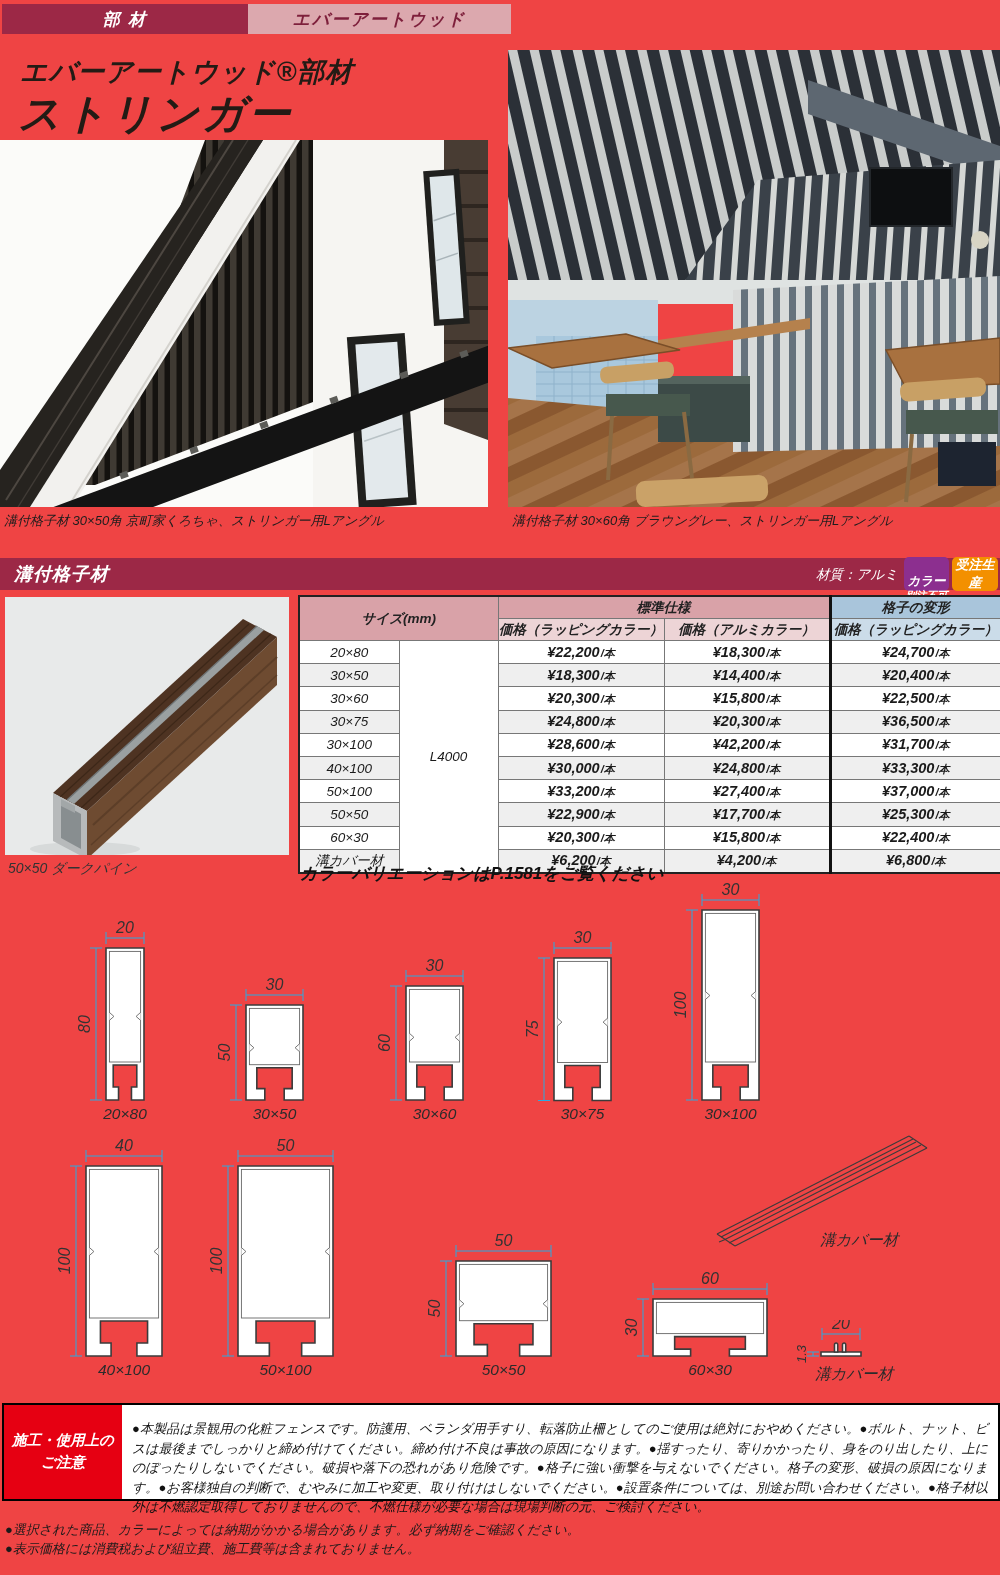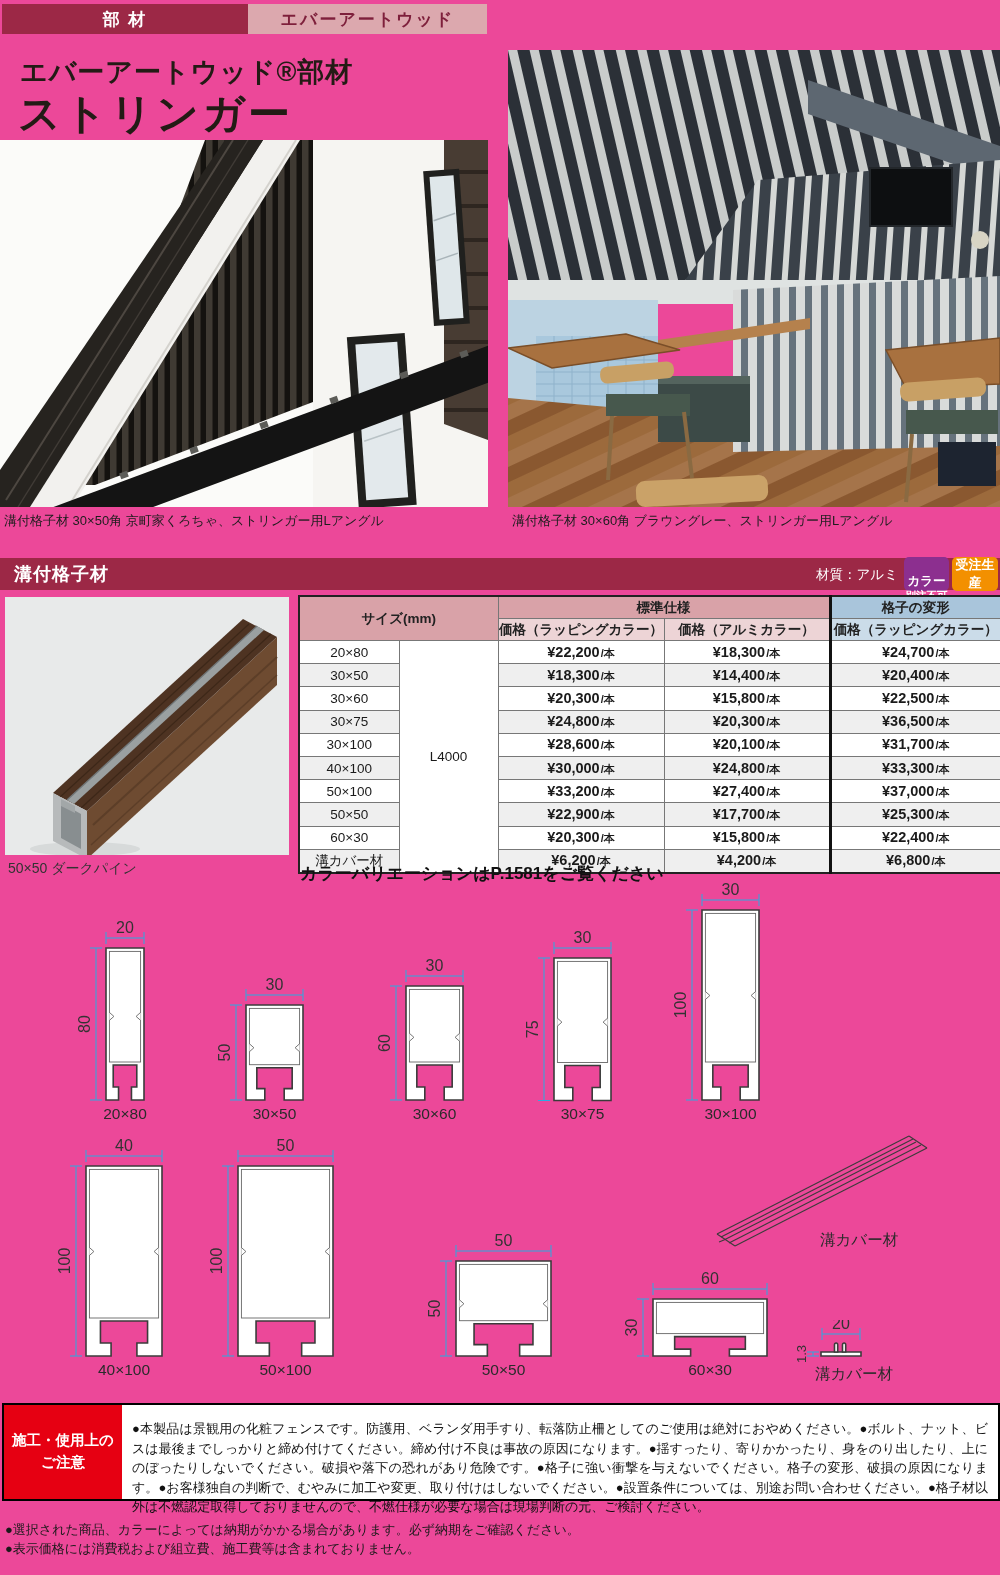--- a/index.html
+++ b/index.html
@@ -1,22 +1,22 @@
 <!DOCTYPE html>
 <html style="--maroon: #9C2846; --pink-tab: #DCA8AE; --pink-dark: #D9A2A8; --pink-light: #EDD4D6; --blue-dark: #A9C5DB; --blue-light: #CBDCE9; --stripe: #EFEFEF; --red: #E60012; --purple: #8C2F8F; --orange: #F39000;"><head>
 <meta charset="utf-8">
 <style>
   html,body{margin:0;padding:0;background:#fff;}
-  #page{position:relative;width:1000px;height:1575px;background:#ec4899;overflow:hidden;
-        font-family:"Liberation Sans","DejaVu Sans",sans-serif;color:#222;}
+  #page{position:relative;width:1000px;height:1575px;background:#ef4444;overflow:hidden;
+        font-family:"Liberation Sans","DejaVu Sans",sans-serif;color:#222;font-style:italic;}
   .abs{position:absolute;}
   
   .tab{height:30px;display:flex;align-items:center;justify-content:center;font-weight:bold;font-size:17px;letter-spacing:2px;}
   .tab1{left:2px;top:4px;width:246px;background:var(--maroon);color:#fff;}
-  .tab2{left:248px;top:4px;width:239px;background:var(--pink-tab);color:#7E1F3B;}
+  .tab2{left:248px;top:4px;width:263px;background:var(--pink-tab);color:#7E1F3B;}
   .subtitle{left:20px;top:54px;font-size:27px;font-weight:bold;color:#231b15;letter-spacing:1px;}
   .pagetitle{left:18px;top:86px;font-size:42px;font-weight:bold;color:#231b15;letter-spacing:3px;}
   
   .photoL{left:0;top:140px;width:488px;height:367px;}
   .photoR{left:508px;top:50px;width:492px;height:457px;}
   .caption{top:512px;font-size:13px;color:#1d1d1d;}
   
   .secbar{left:0;top:558px;width:1000px;height:32px;background:var(--maroon);}
   .sectitle{left:14px;top:562px;font-size:18px;font-weight:bold;color:#fff;letter-spacing:1px;}
   .material{right:102px;top:566px;font-size:13.5px;color:#fff;}
@@ -262,21 +262,21 @@
         </tr>
         <tr class="stripe">
           <td class="cell-size">30×75</td>
           <td class="cell-price"><span class="amount">¥24,800</span><span class="unit">/本</span></td>
           <td class="cell-price"><span class="amount">¥20,300</span><span class="unit">/本</span></td>
           <td class="cell-price fire"><span class="amount">¥36,500</span><span class="unit">/本</span></td>
         </tr>
         <tr>
           <td class="cell-size">30×100</td>
           <td class="cell-price"><span class="amount">¥28,600</span><span class="unit">/本</span></td>
-          <td class="cell-price"><span class="amount">¥20,100</span><span class="unit">/本</span></td>
+          <td class="cell-price"><span class="amount">¥42,200</span><span class="unit">/本</span></td>
           <td class="cell-price fire"><span class="amount">¥31,700</span><span class="unit">/本</span></td>
         </tr>
         <tr class="stripe">
           <td class="cell-size">40×100</td>
           <td class="cell-price"><span class="amount">¥30,000</span><span class="unit">/本</span></td>
           <td class="cell-price"><span class="amount">¥24,800</span><span class="unit">/本</span></td>
           <td class="cell-price fire"><span class="amount">¥33,300</span><span class="unit">/本</span></td>
         </tr>
         <tr>
           <td class="cell-size">50×100</td>

